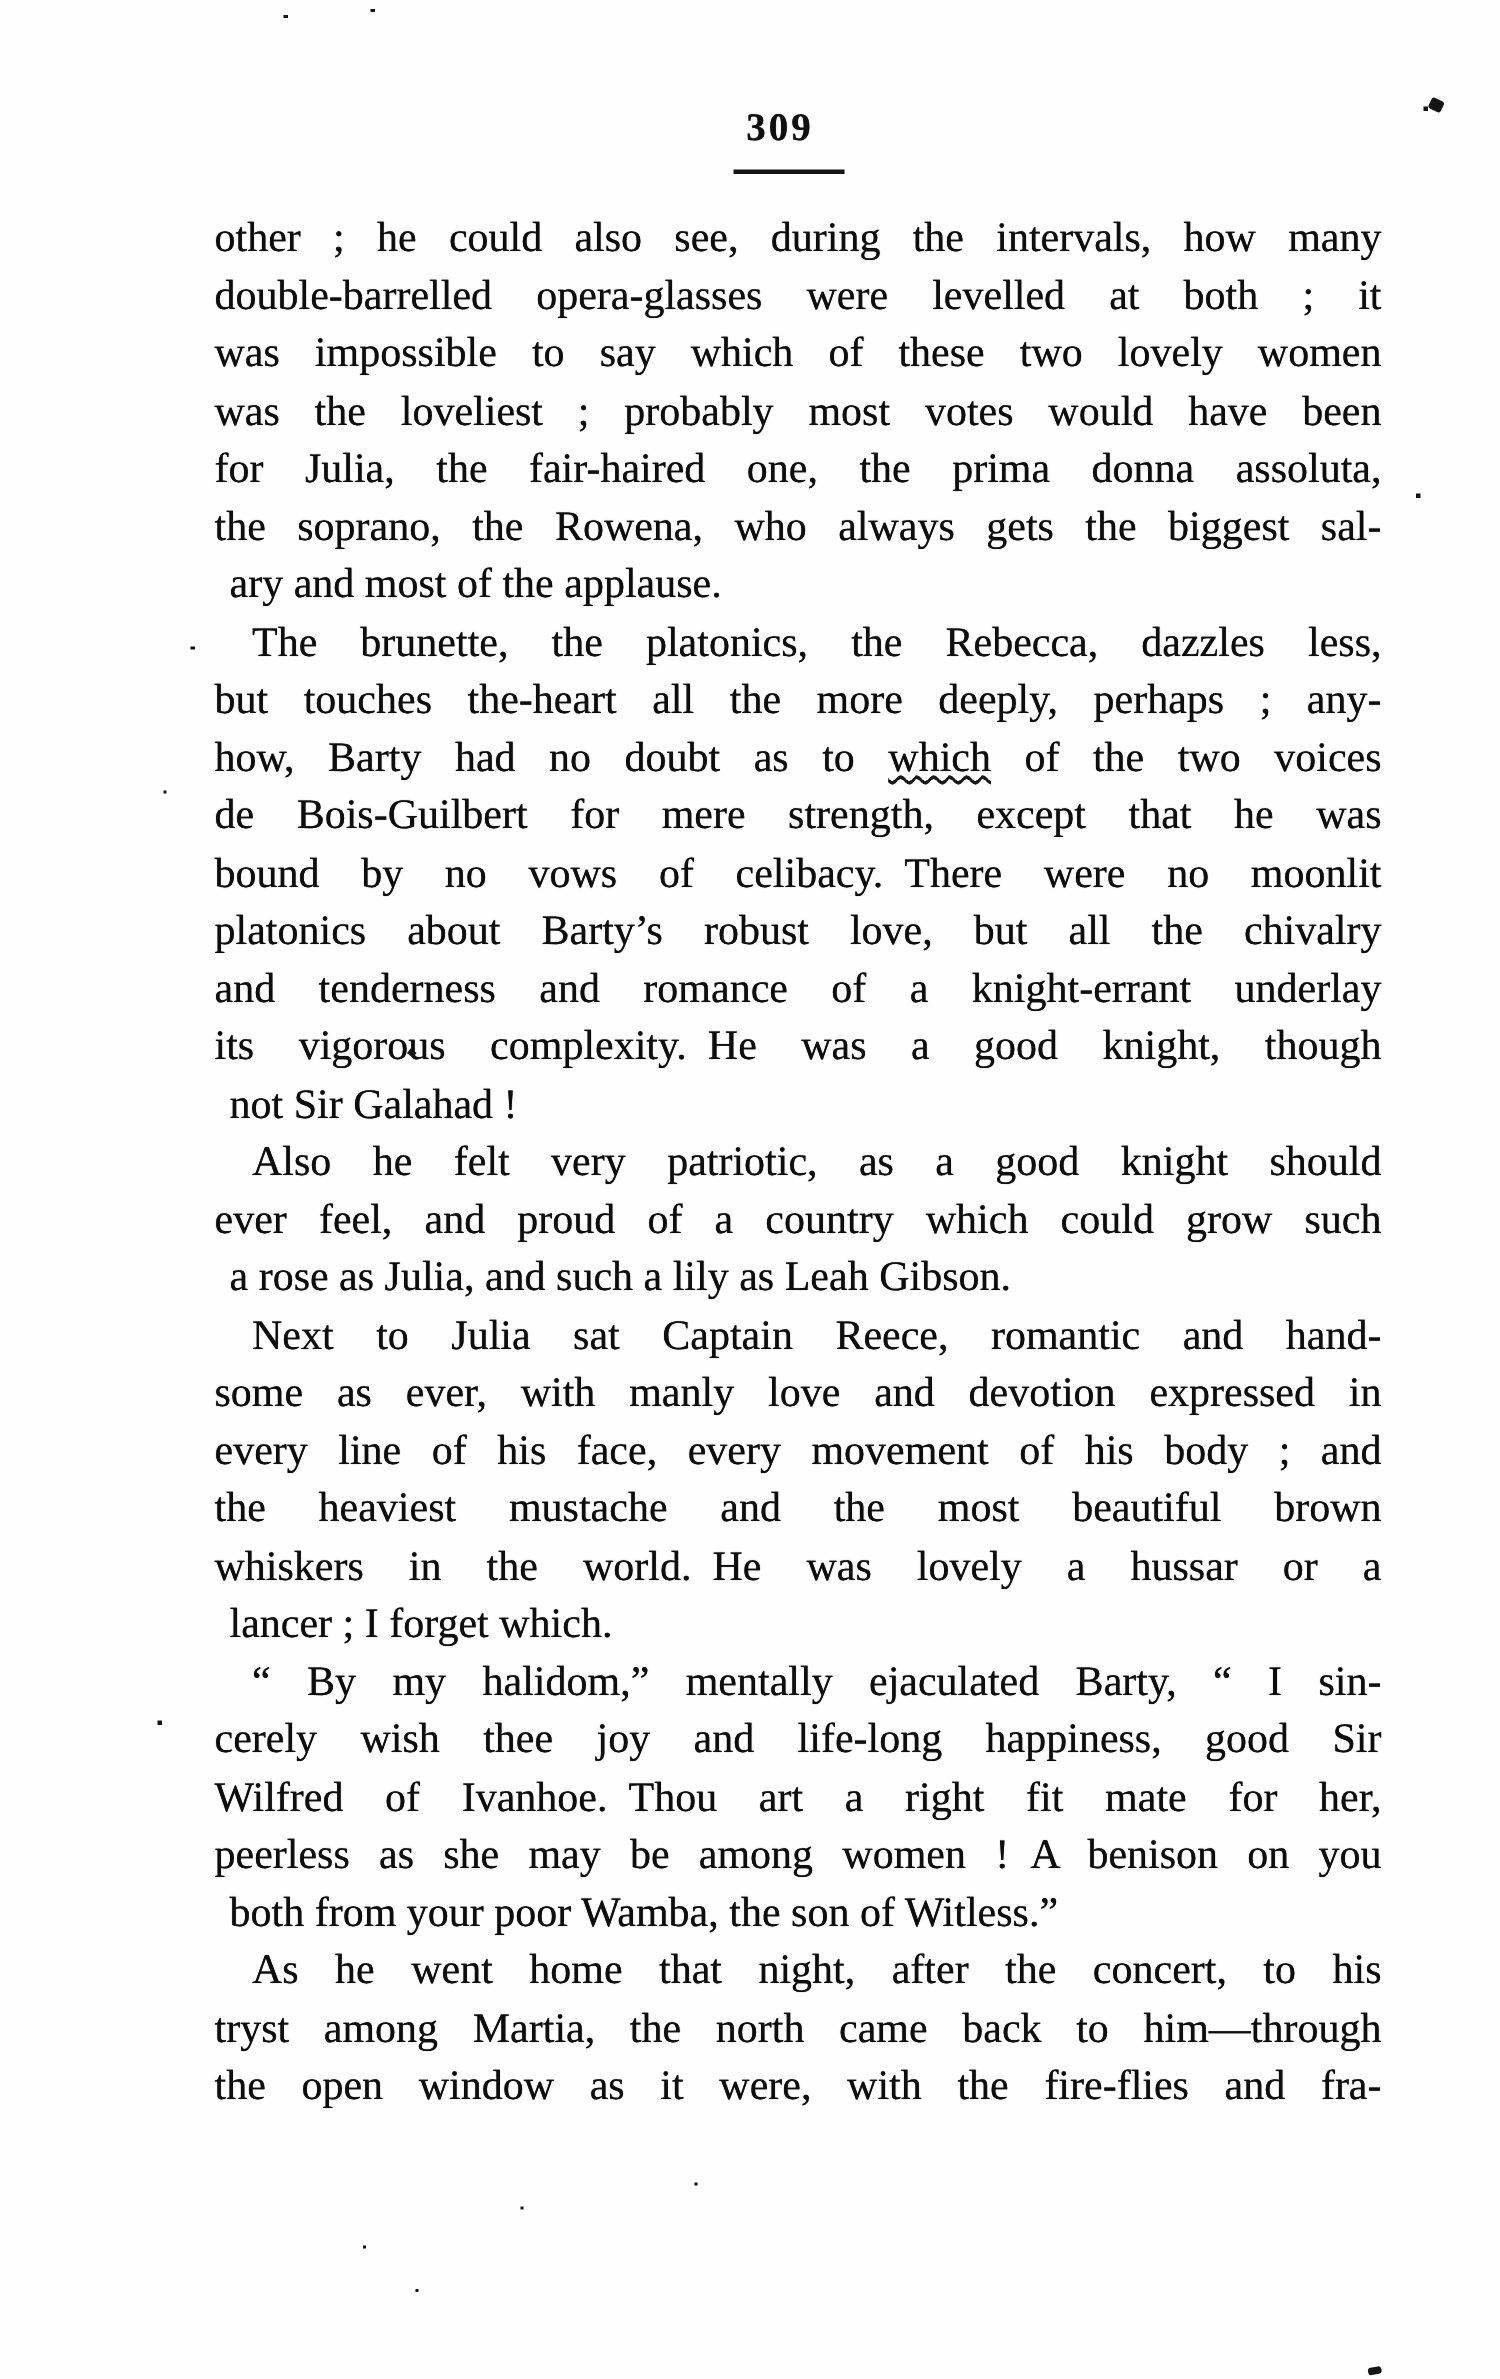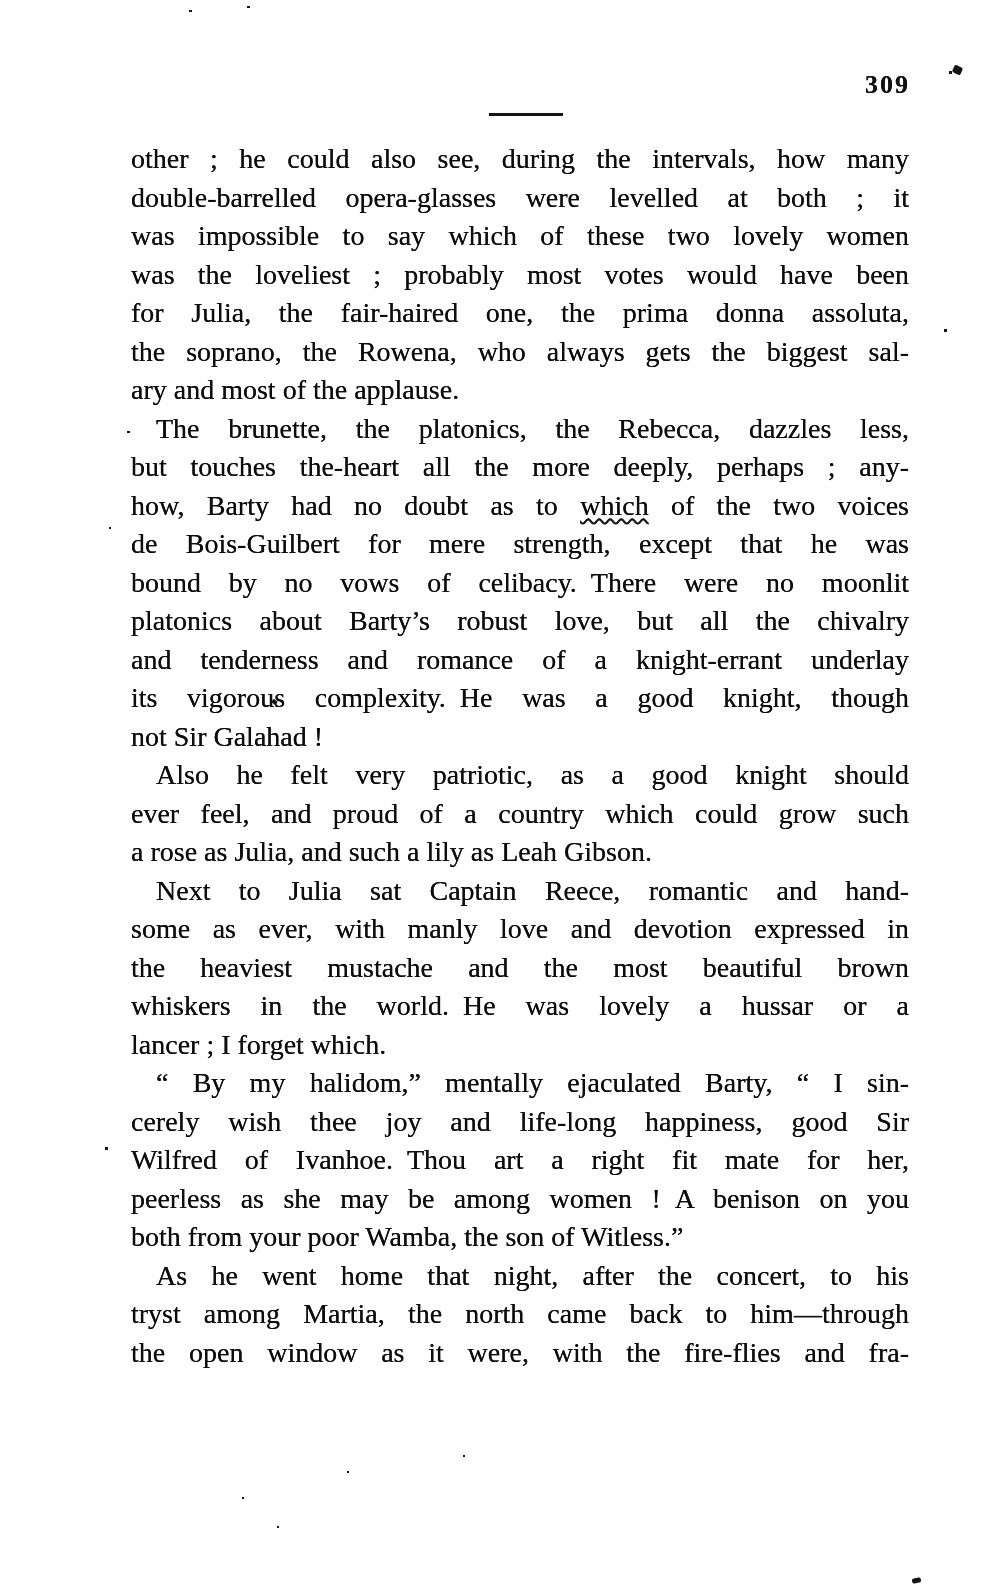--- a/index.html
+++ b/index.html
@@ -10,53 +10,53 @@
     background: #fefefe;
     overflow: hidden;
     font-family: "Liberation Serif", "DejaVu Serif", serif;
     color: #0d0d0d;
   }
   .page-number {
     position: absolute;
     top: 70px;
     left: 130px;
     width: 780px;
-    text-align: right;
+    text-align: center;
     font-size: 26px;
     font-weight: bold;
     letter-spacing: 2px;
     color: #101010;
     text-shadow: 0 0 0.6px rgba(0,0,0,.85);
   }
   .header-rule {
     position: absolute;
     top: 113px;
     left: 489px;
     width: 74px;
     height: 3px;
     background: #141414;
   }
   .text-block {
     position: absolute;
     top: 140px;
-    left: 131px;
+    left: 143px;
     width: 778px;
   }
   .paragraph { margin: 0; }
   .line {
     font-size: 28px;
     line-height: 38.5px;
     text-align: justify;
     text-align-last: justify;
     text-justify: inter-word;
     color: #0d0d0d;
     text-shadow: 0 0 0.5px rgba(0,0,0,.9);
     white-space: normal;
   }
-  .line.last { text-align-last: left; }
+  .line.last { text-align-last: left; margin-left: 10px; }
   .line.indent { text-indent: 25px; }
   .wavy {
     text-decoration: underline;
     text-decoration-style: wavy;
     text-decoration-thickness: 1.5px;
     text-underline-offset: 3px;
     text-decoration-color: #1a1a1a;
   }
   .speck { position: absolute; background: #151515; }
 </style>
@@ -91,20 +91,21 @@
         <div class="line last"><span>not Sir Galahad !</span></div>
       </div>
       <div class="paragraph">
         <div class="line indent"><span>Also he felt very patriotic, as a good knight should</span></div>
         <div class="line"><span>ever feel, and proud of a country which could grow such</span></div>
         <div class="line last"><span>a rose as Julia, and such a lily as Leah Gibson.</span></div>
       </div>
       <div class="paragraph">
         <div class="line indent"><span>Next to Julia sat Captain Reece, romantic and hand-</span></div>
         <div class="line"><span>some as ever, with manly love and devotion expressed in</span></div>
+        <div class="line"><span>every line of his face, every movement of his body ; and</span></div>
         <div class="line"><span>the heaviest mustache and the most beautiful brown</span></div>
         <div class="line"><span>whiskers in the world. He was lovely a hussar or a</span></div>
         <div class="line last"><span>lancer ; I forget which.</span></div>
       </div>
       <div class="paragraph">
         <div class="line indent"><span>“ By my halidom,” mentally ejaculated Barty, “ I sin-</span></div>
         <div class="line"><span>cerely wish thee joy and life-long happiness, good Sir</span></div>
         <div class="line"><span>Wilfred of Ivanhoe. Thou art a right fit mate for her,</span></div>
         <div class="line"><span>peerless as she may be among women ! A benison on you</span></div>
         <div class="line last"><span>both from your poor Wamba, the son of Witless.”</span></div>

